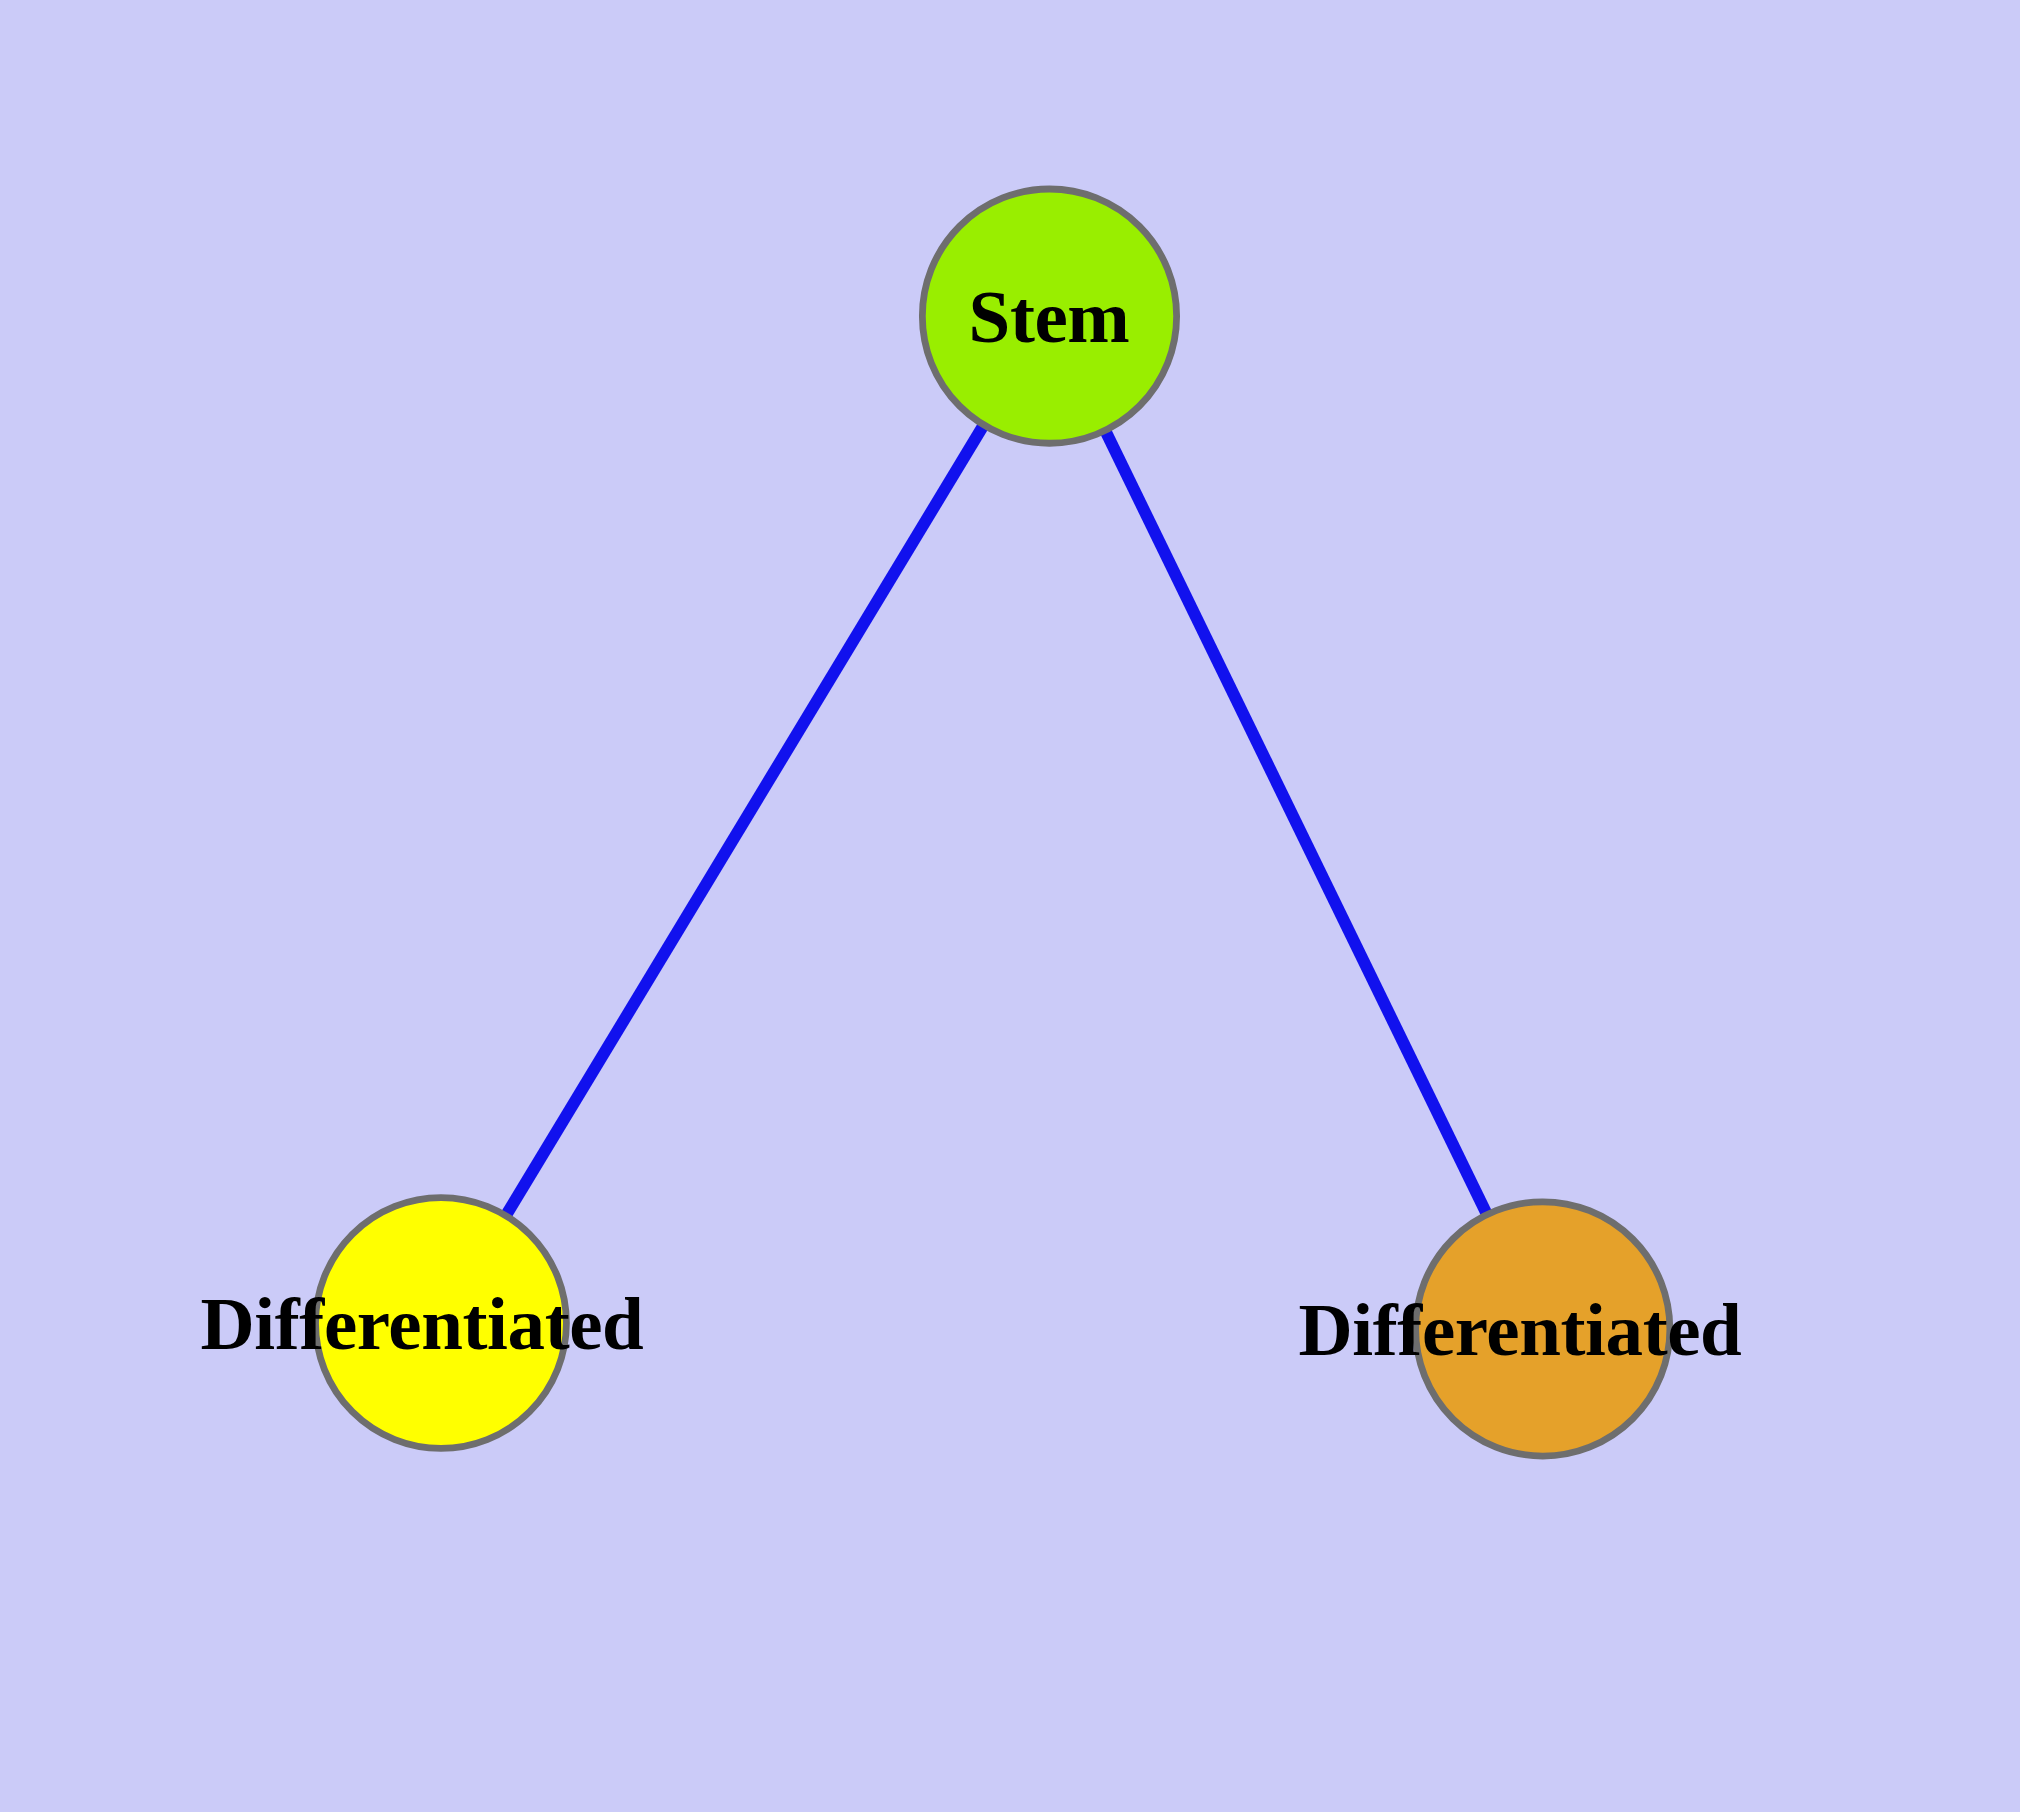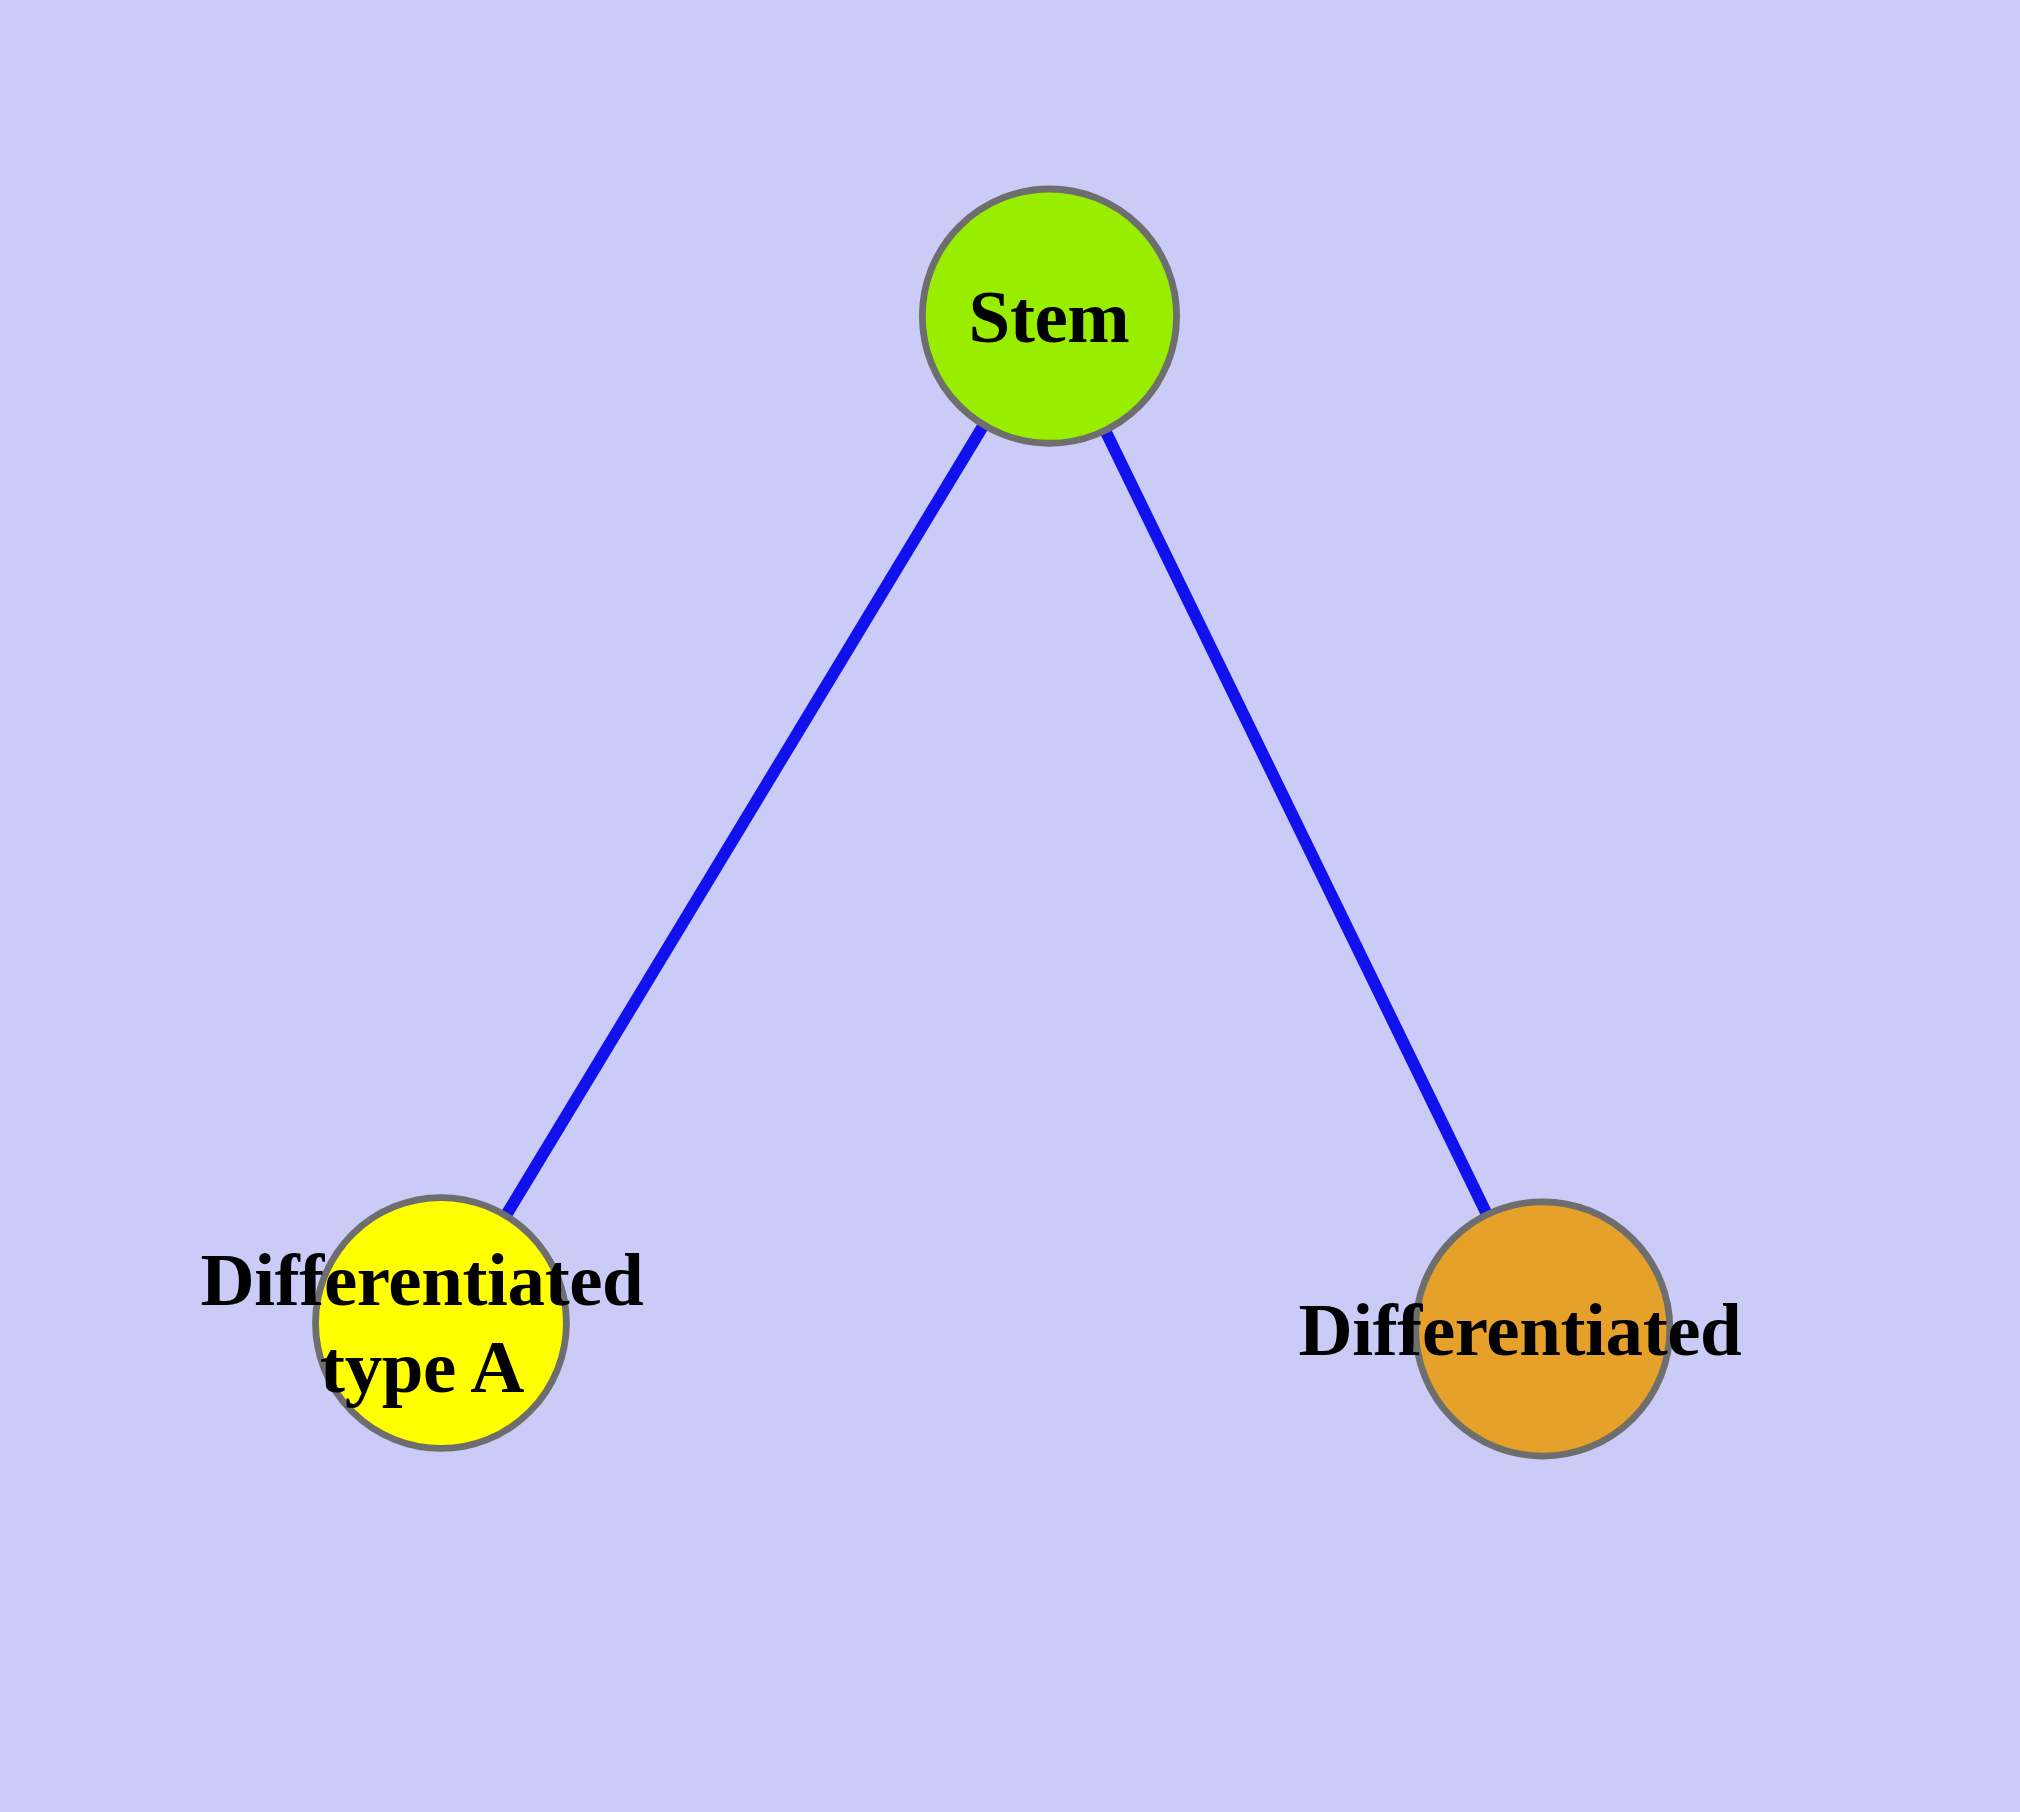--- a/index.html
+++ b/index.html
@@ -54,18 +54,18 @@
       </g>
     <g id="node-layer">
         <circle cx="1238" cy="373" r="150" fill="#99ee00" stroke="#6e6e6e" stroke-width="8"></circle>
         <circle cx="520" cy="1561" r="148" fill="#ffff00" stroke="#6e6e6e" stroke-width="8"></circle>
         <circle cx="1820" cy="1568" r="150" fill="#e5a12a" stroke="#6e6e6e" stroke-width="8"></circle>
       </g>
   </svg>
 
   <div id="label-layer">
       <div class="node-label" style="left: 1049px; top: 316px; font-size: 75px; color: rgb(0, 0, 0);"><span class="label-line">Stem</span></div>
-      <div class="node-label" style="left: 422px; top: 1323px; font-size: 75px; color: rgb(0, 0, 0);"><span class="label-line">Differentiated</span><span class="label-line">type A</span></div>
+      <div class="node-label" style="left: 422px; top: 1323px; font-size: 75px; color: rgb(0, 0, 0);"><span class="label-line">Differentiated</span></div>
       <div class="node-label" style="left: 1520px; top: 1329px; font-size: 75px; color: rgb(0, 0, 0);"><span class="label-line">Differentiated</span></div>
     </div>
 
 </div>
 
 
 </body></html>

